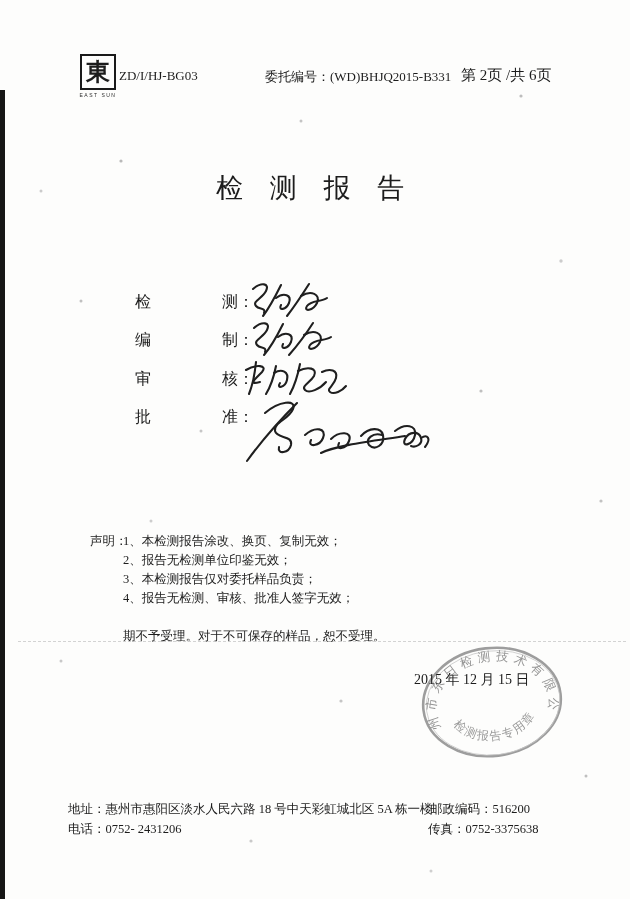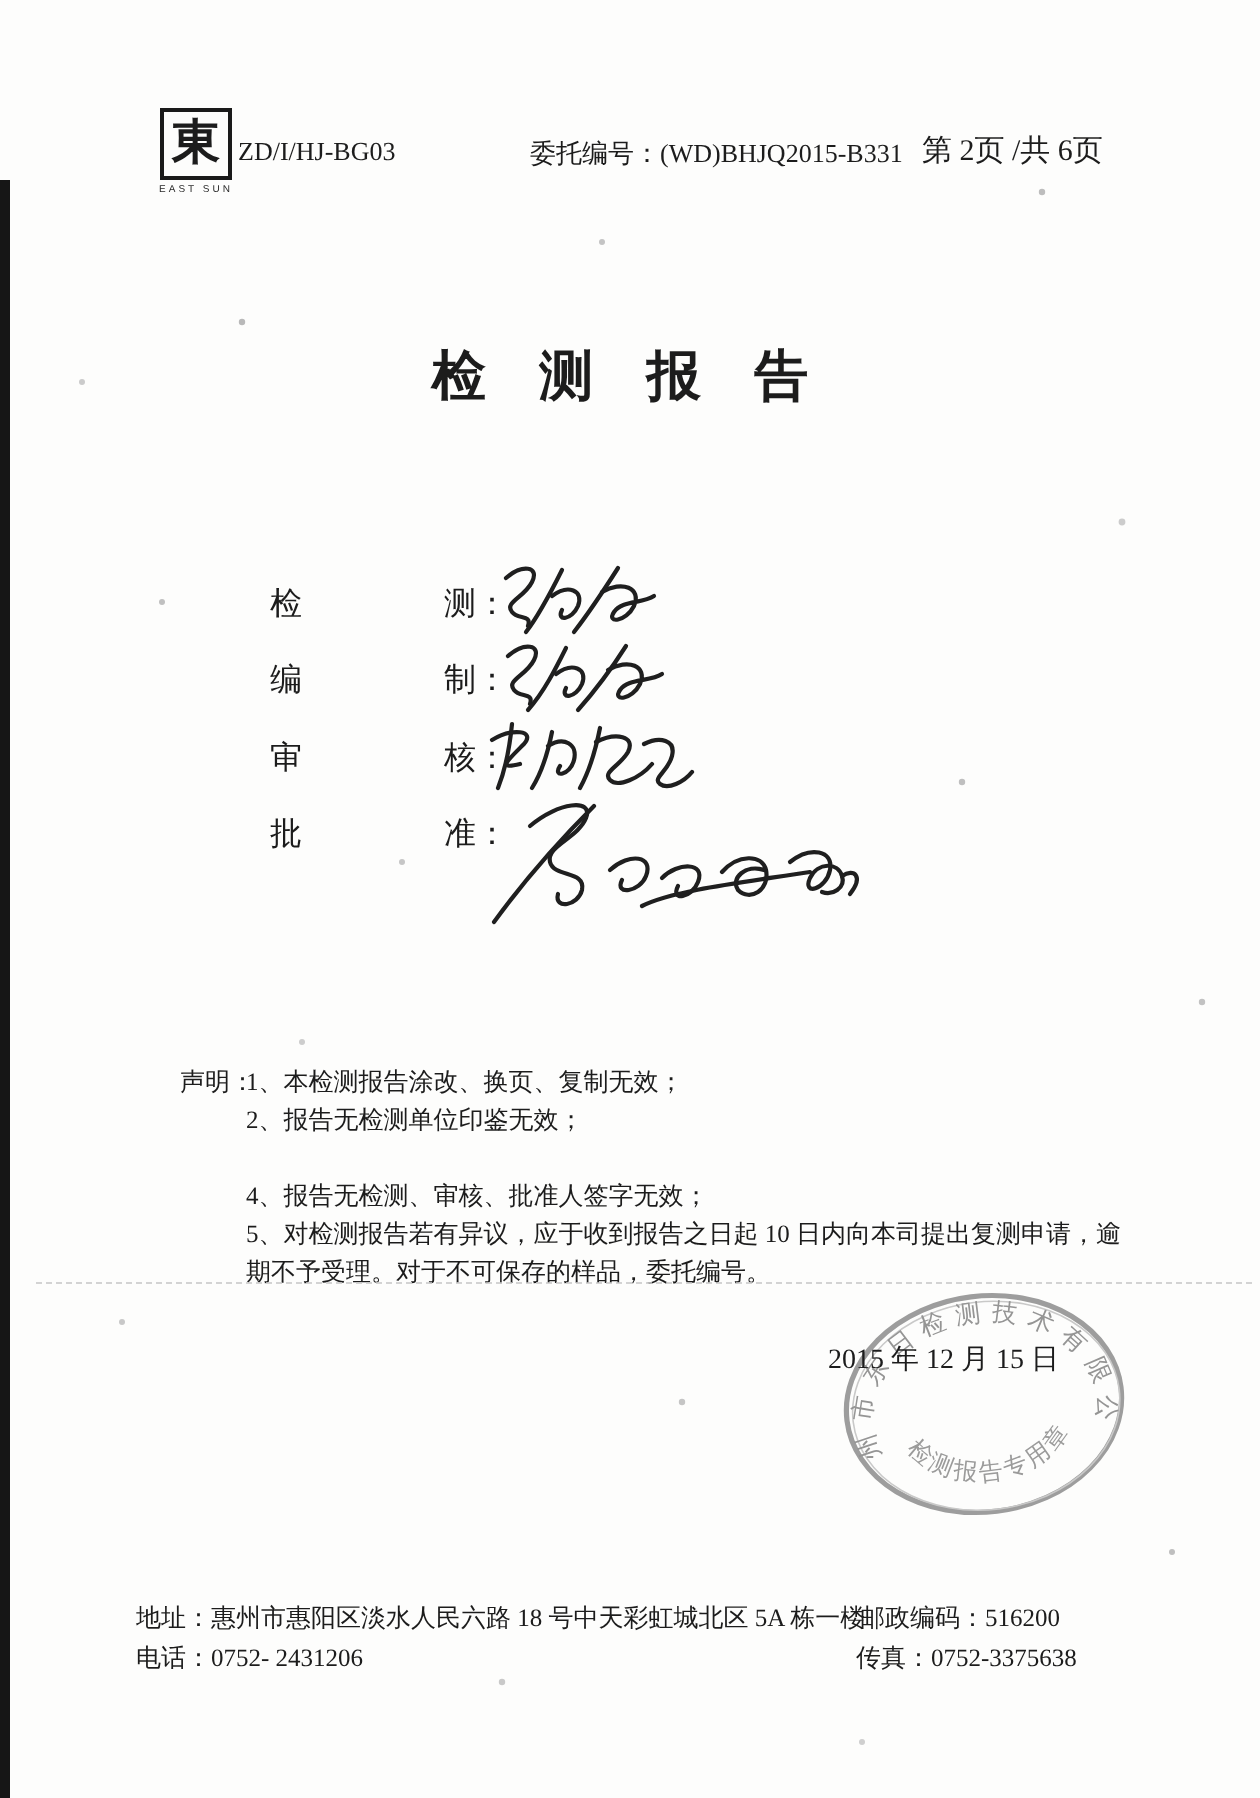--- a/index.html
+++ b/index.html
@@ -17,21 +17,21 @@
     250px 840px 0 0.6px #c9c9c9, 430px 870px 0 0.5px #cfcfcf, 40px 190px 0 0.5px #cbcbcb;}
   
   .logo-box{left:80px;top:54px;width:32px;height:32px;border:2px solid #1a1a1a;
     display:flex;align-items:center;justify-content:center;font-size:24px;font-weight:bold;line-height:1;}
   .logo-sub{left:76px;top:92px;width:44px;text-align:center;font-family:"Liberation Sans","DejaVu Sans",sans-serif;
     font-size:5px;letter-spacing:1.5px;color:#2a2a2a;white-space:nowrap;}
   .form-code{left:119px;top:68px;font-size:13px;}
   .commission{left:254px;top:68px;font-size:13px;margin-left:11px;}
   .page-info{left:461px;top:66px;font-size:15px;}
   
-  .title{left:0;top:170px;width:630px;text-align:center;font-size:27px;font-weight:bold;letter-spacing:10px;}
+  .title{left:0;top:170px;width:630px;text-align:center;font-size:27px;font-weight:normal;letter-spacing:10px;}
   
   .so-left{font-size:16px;letter-spacing:0;}
   .so-right{font-size:16px;}
   .sig-svg{pointer-events:none;}
   .sig-svg path{fill:none;stroke:#1f1f1f;stroke-width:2.1;stroke-linecap:round;stroke-linejoin:round;}
   
   .stmt{font-size:12.5px;white-space:nowrap;}
   
   .artifact-line{left:18px;top:641px;width:608px;border-top:1px dashed #c9c9c9;opacity:.8;}
   
@@ -99,23 +99,23 @@
     <path d="M98 44 C106 36 120 36 116 46 C113 54 102 56 106 48"></path>
     <path d="M88 58 C104 50 140 46 172 41"></path>
     <path d="M128 41 C136 32 148 32 150 40 C152 50 142 56 136 50 C132 44 140 37 149 40"></path>
     <path d="M162 36 C172 28 184 30 182 40 C180 50 168 53 172 44 C176 36 186 36 188 43 C190 49 183 53 178 51"></path>
     <path d="M188 43 C194 39 199 43 192 52"></path>
   </svg>
 
   <div class="abs stmt" style="left:90px;top:533px">声明：</div>
   <div class="abs stmt" style="left:123px;top:533px">1、本检测报告涂改、换页、复制无效；</div>
   <div class="abs stmt" style="left:123px;top:552px">2、报告无检测单位印鉴无效；</div>
+  <div class="abs stmt" style="left:123px;top:571px">3、本检测报告仅对委托样品负责；</div>
   <div class="abs stmt" style="left:123px;top:590px">4、报告无检测、审核、批准人签字无效；</div>
-  <div class="abs stmt" style="left:123px;top:609px">5、对检测报告若有异议，应于收到报告之日起 10 日内向本司提出复测申请，逾</div>
-  <div class="abs stmt" style="left:123px;top:628px">期不予受理。对于不可保存的样品，委托编号。</div>
+  <div class="abs stmt" style="left:123px;top:628px">期不予受理。对于不可保存的样品，恕不受理。</div>
 
   <div class="abs artifact-line"></div>
 
   <div class="abs date-line">2015 年 12 月 15 日</div>
 
   <div class="abs stamp-wrap">
     <svg width="162" height="124" viewBox="-81 -62 162 124">
       <g transform="rotate(-7)" opacity="0.85">
         <ellipse cx="0" cy="0" rx="69" ry="54" fill="none" stroke="#8d8d8d" stroke-width="2.6"></ellipse>
         <ellipse cx="1" cy="1" rx="67" ry="52" fill="none" stroke="#c0c0c0" stroke-width="0.8"></ellipse>

